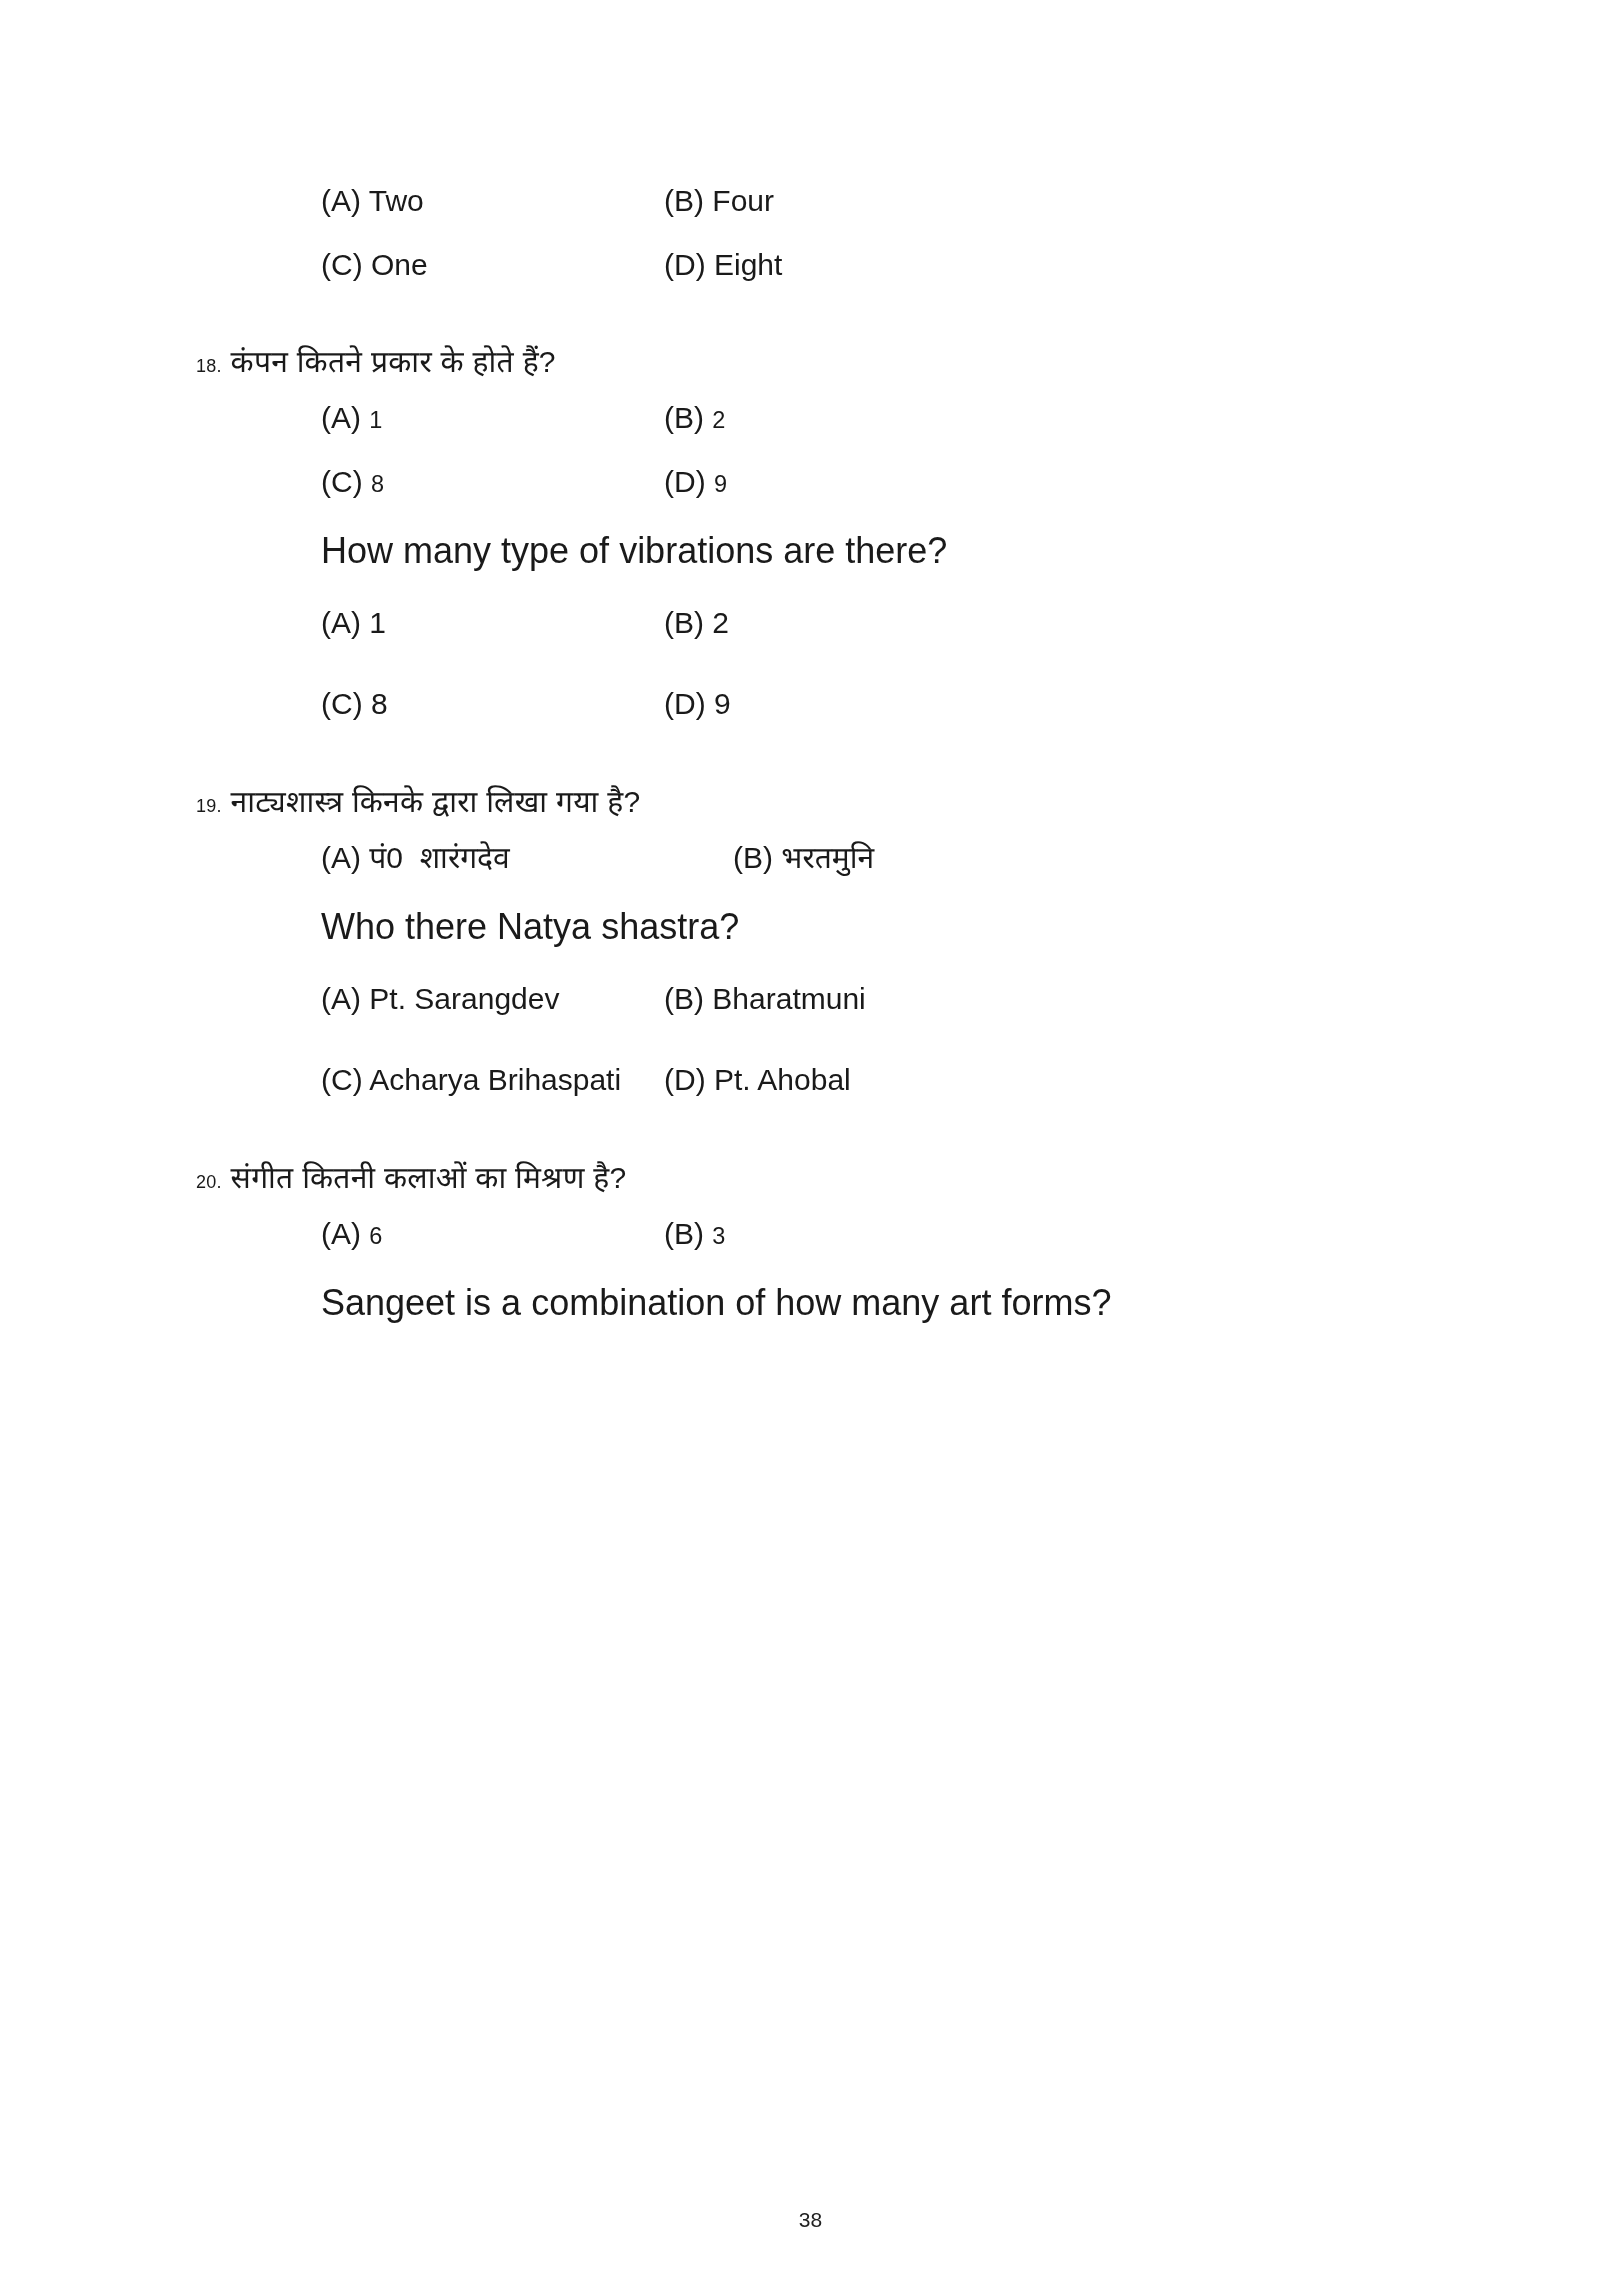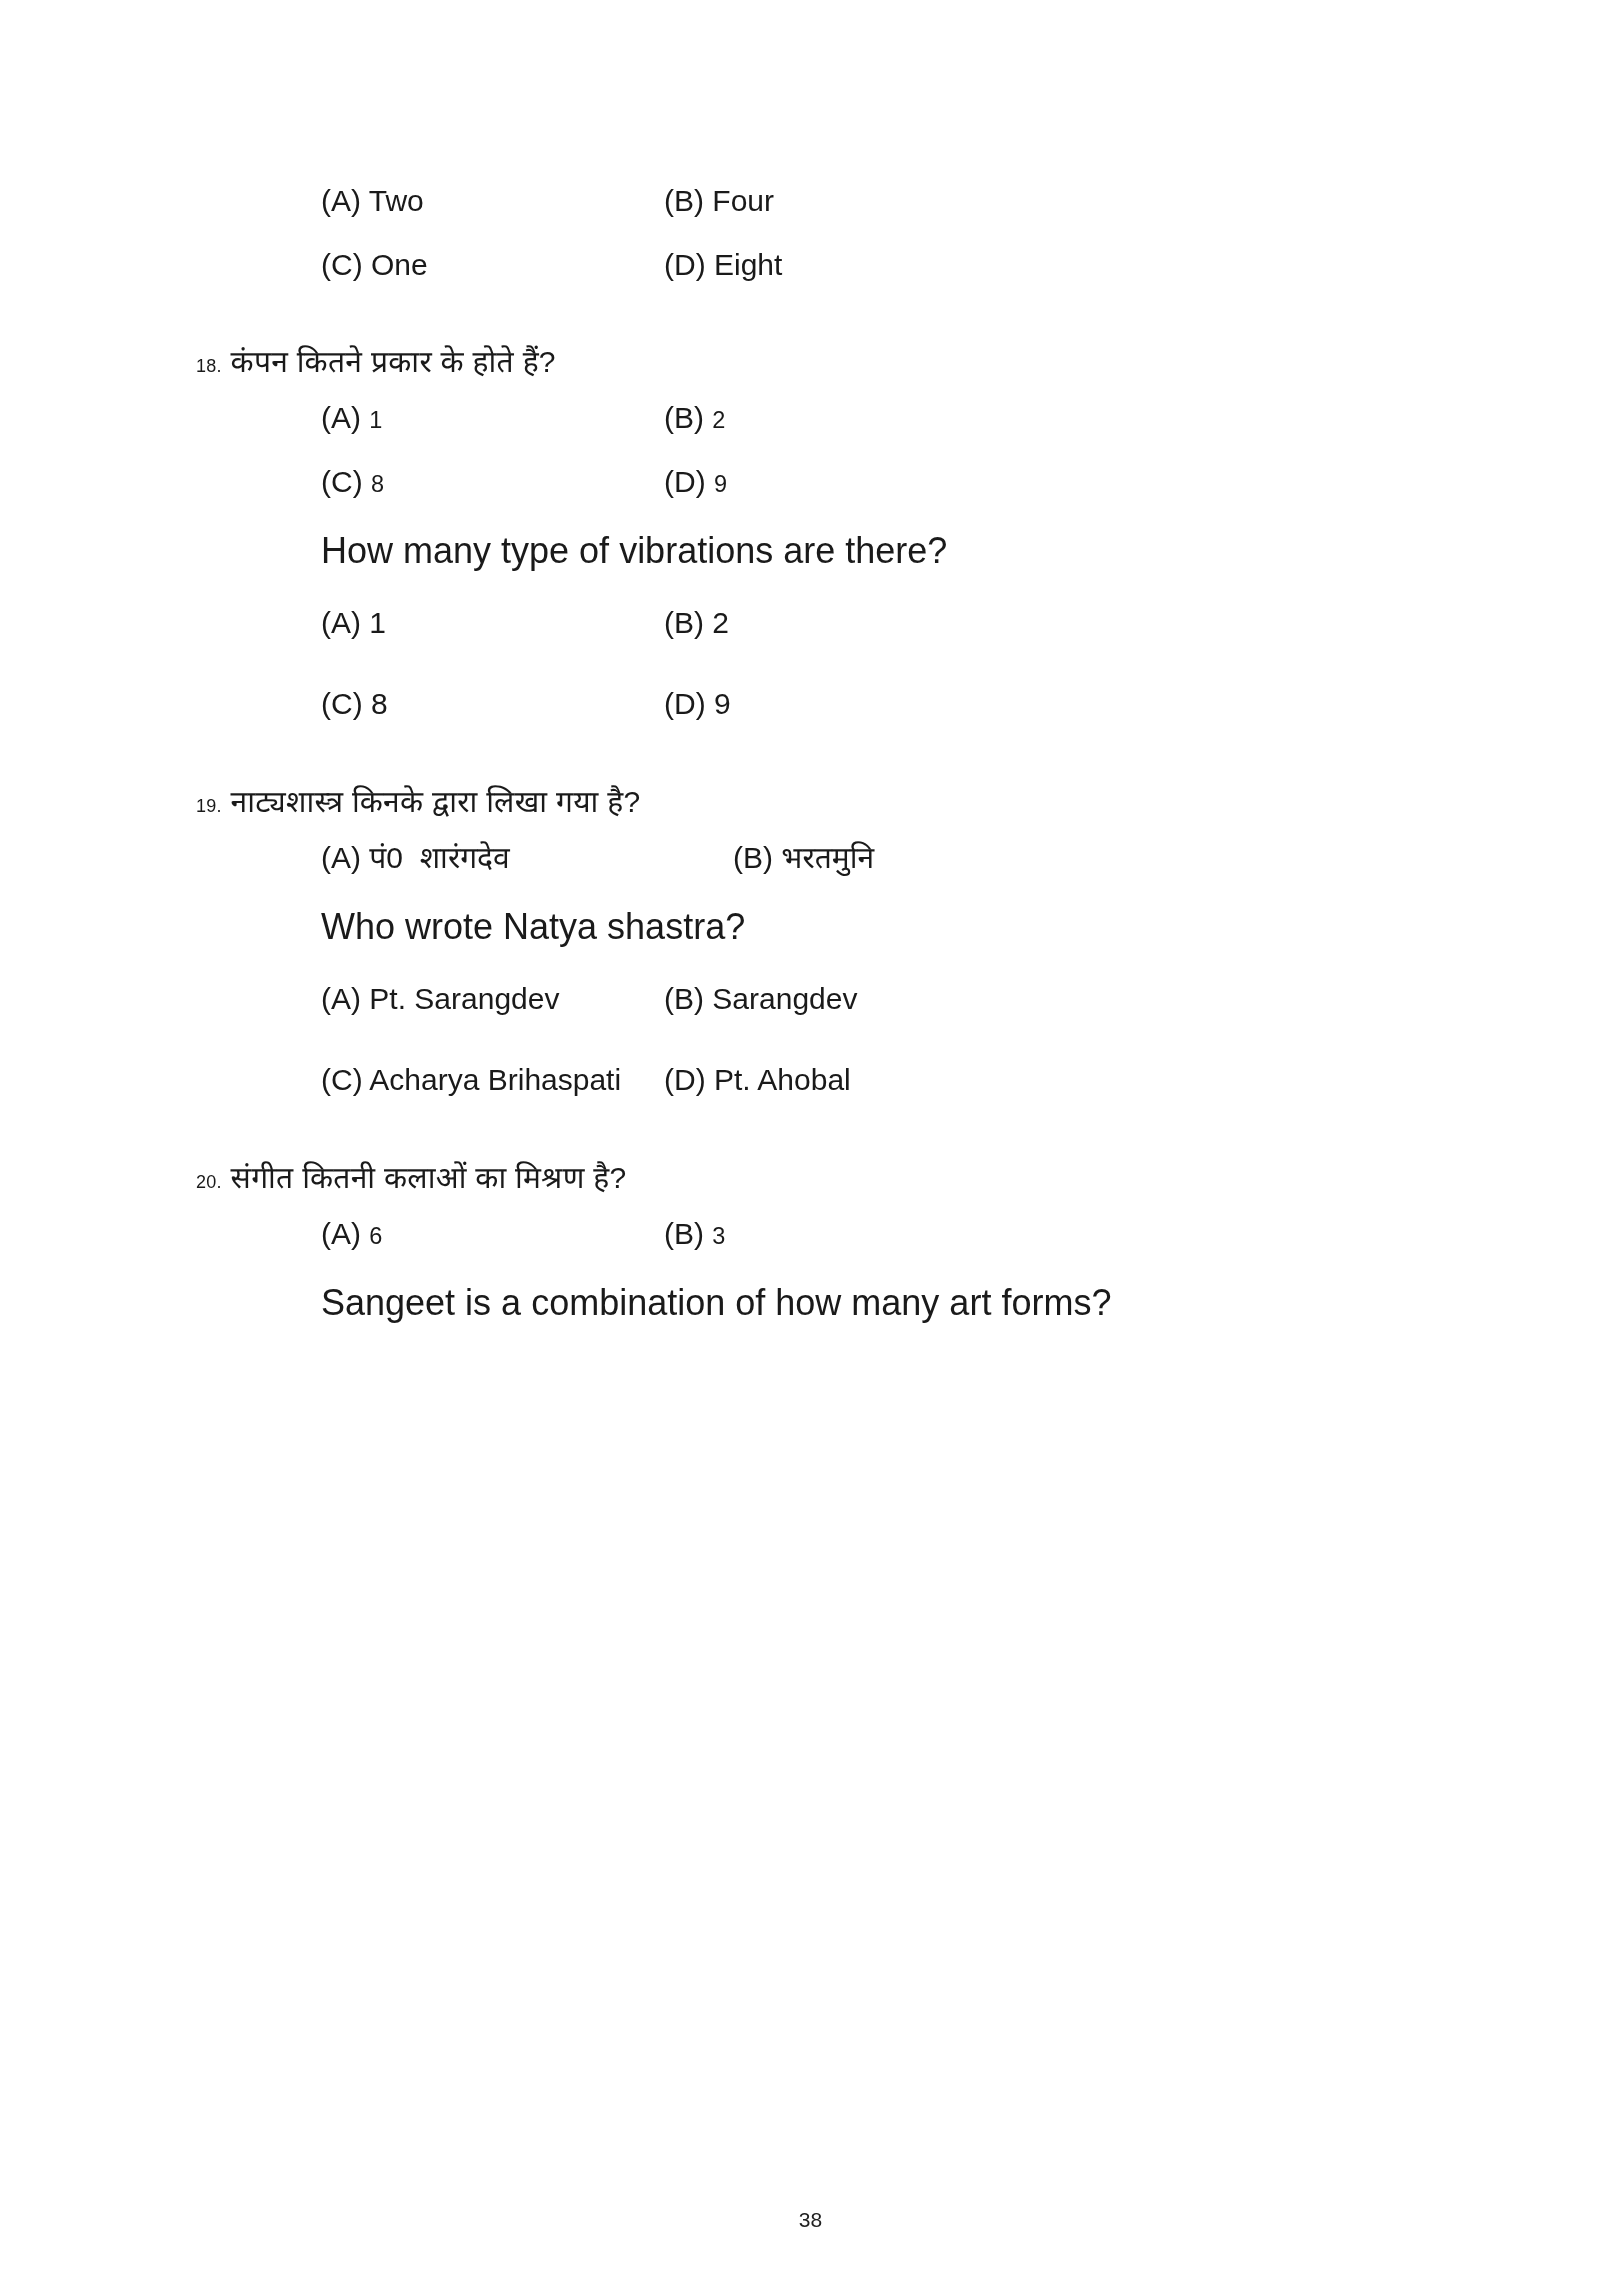--- a/index.html
+++ b/index.html
@@ -130,27 +130,27 @@
   <div class="spacer-md"></div>
 
   <div class="q-block">
     <p class="q-stem q-stem-hindi"><span class="qnum">19.</span> <span>नाट्यशास्त्र किनके द्वारा लिखा गया है?</span></p>
 
     <div class="opt-row">
       <div class="opt col-a-wide">(A) पं0  शारंगदेव</div>
       <div class="opt col-b">(B) भरतमुनि</div>
     </div>
 
-    <p class="q-stem-en">Who wrote Natya shastra?</p>
+    <p class="q-stem-en">Who there Natya shastra?</p>
 
     <div class="spacer-sm"></div>
 
     <div class="opt-row">
       <div class="opt col-a">(A) Pt. Sarangdev</div>
-      <div class="opt col-b">(B) Sarangdev</div>
+      <div class="opt col-b">(B) Bharatmuni</div>
     </div>
     <div class="spacer-sm"></div>
     <div class="opt-row">
       <div class="opt col-a">(C) Acharya Brihaspati</div>
       <div class="opt col-b">(D) Pt. Ahobal</div>
     </div>
   </div>
 
   <div class="spacer-md"></div>
 

